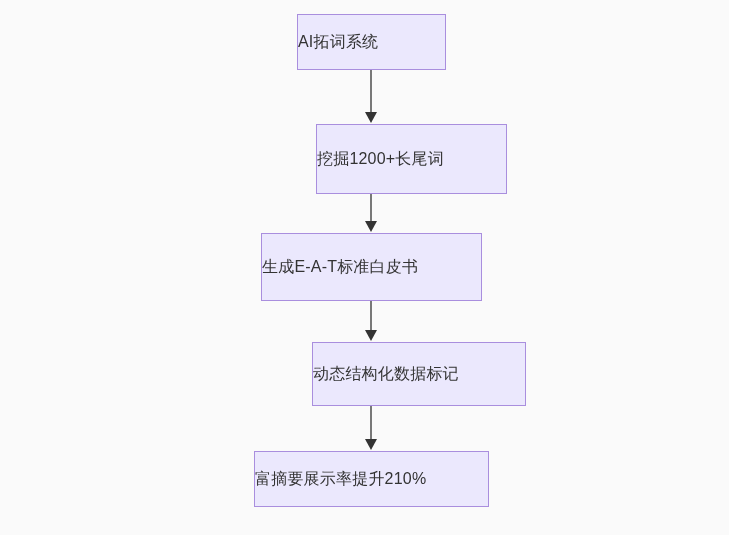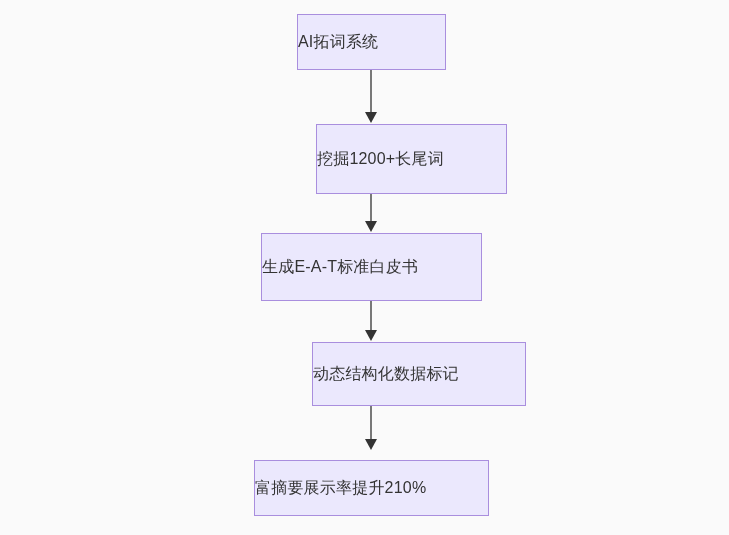--- a/index.html
+++ b/index.html
@@ -94,17 +94,17 @@
   </div>
 
   <div class="node" style="left:261px; top:233px; width:221px; height:68px;">
     <span class="node-label">生成E-A-T标准白皮书</span>
   </div>
 
   <div class="node" style="left:264px; top:342px; width:214px; height:64px;margin-left:48px;">
     <span class="node-label">动态结构化数据标记</span>
   </div>
 
-  <div class="node" style="left:254px; top:451px; width:235px; height:56px;margin-top:9px;">
+  <div class="node" style="left:254px; top:451px; width:235px; height:56px;">
     <span class="node-label">富摘要展示率提升210%</span>
   </div>
 
 </div>
 
 </body></html>

